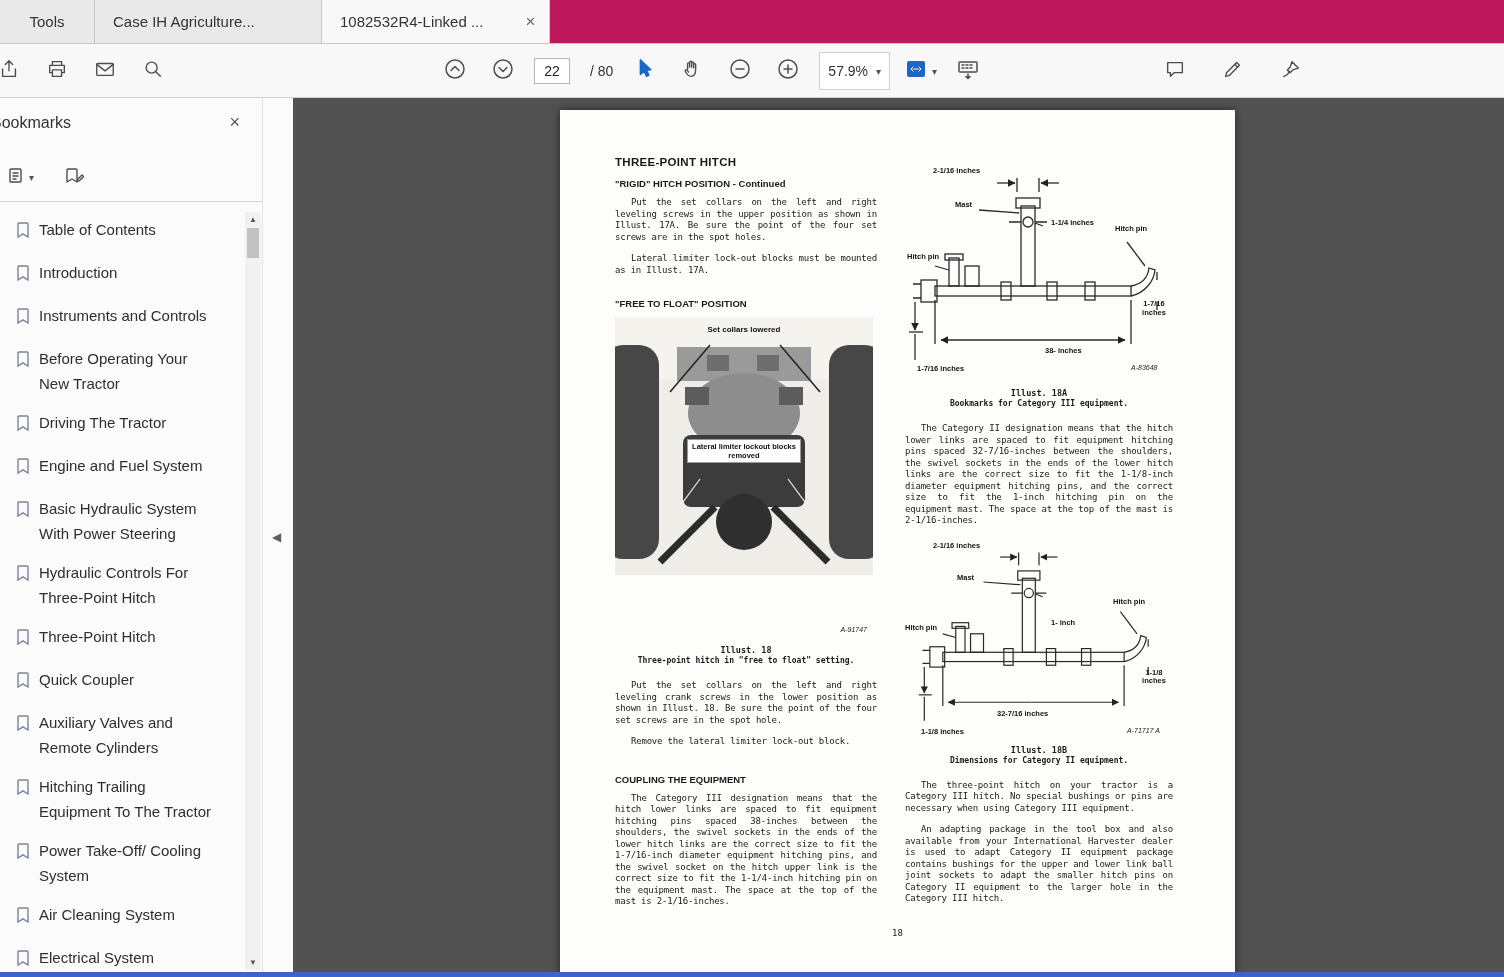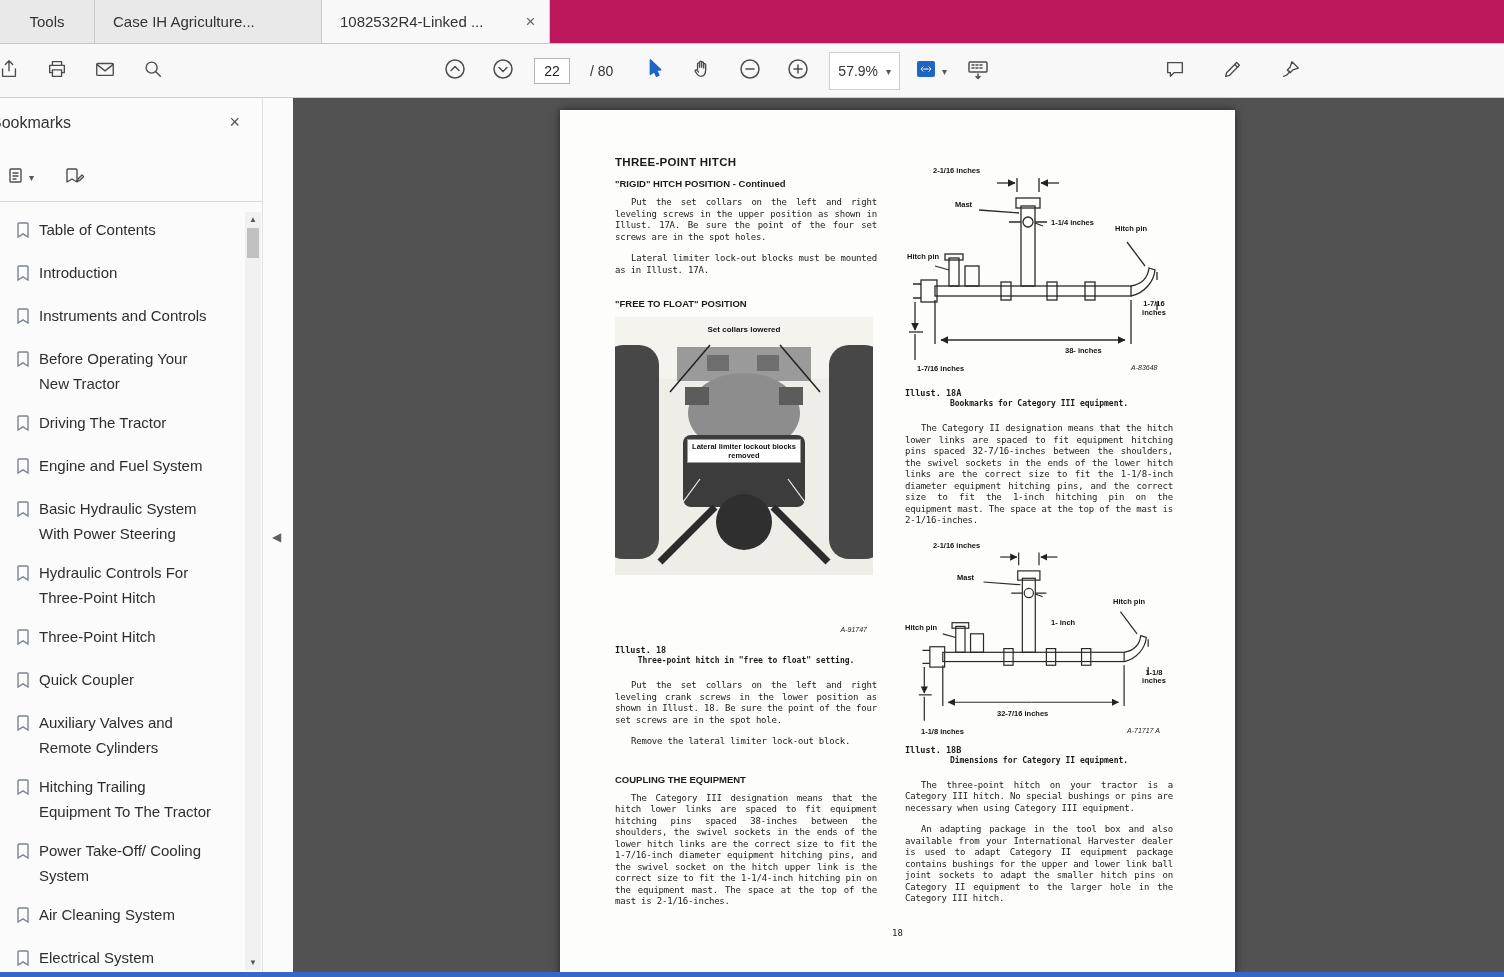--- a/index.html
+++ b/index.html
@@ -21,21 +21,21 @@
   .toolbar { position:absolute; top:44px; left:0; right:0; height:54px; background:#f8f8f8;
              border-bottom:1px solid #cfcfcf; }
   .tgroup { position:absolute; top:0; height:54px; display:flex; align-items:center; }
   .tg-left { left:-8px; gap:14px; }
   .tg-center { left:438px; gap:14px; }
   .tg-right { left:1158px; gap:24px; }
   .ibtn { width:34px; height:34px; display:flex; align-items:center; justify-content:center; }
   .ibtn svg { stroke:#4d4d4d; fill:none; stroke-width:1.5; stroke-linecap:round; stroke-linejoin:round; }
   .page-input { width:36px; height:26px; border:1px solid #b5b5b5; background:#fff;
                 text-align:center; font-size:14px; color:#222; font-family:"Liberation Sans",sans-serif; }
-  .page-total { font-size:14px; color:#333; margin-left:6px; margin-right:10px; }
+  .page-total { font-size:14px; color:#333; margin-left:6px; }
   .zoomctl { display:flex; align-items:center; border:1px solid #cfcfcf; background:#fff;
              height:38px; padding:0 8px; gap:8px; font-size:14px; color:#333; }
   .caret { font-size:10px; color:#555; }
   .fitctl { display:flex; align-items:center; gap:4px; }
 
   
   .sidebar { position:absolute; top:98px; left:0; width:263px; bottom:5px;
              background:#fbfbfb; overflow:hidden; border-right:1px solid #e3e3e3; }
   .sb-header { height:56px; position:relative; }
   .sb-title { position:absolute; left:-9px; top:16px; font-size:16px; color:#333; }
@@ -63,21 +63,21 @@
   .docarea { position:absolute; left:293px; top:98px; right:0; bottom:5px; background:#525252; overflow:hidden; }
   .pdfpage { position:absolute; left:267px; top:12px; width:675px; height:1010px; background:#fdfdfc;
              box-shadow:0 0 8px rgba(0,0,0,.55); color:#1a1a1a; }
   .col-left { position:absolute; left:55px; top:46px; width:262px; }
   .col-right { position:absolute; left:345px; top:50px; width:268px; }
   .h-main { font-size:11.5px; font-weight:bold; letter-spacing:.3px; margin-bottom:10px; }
   .h-sub  { font-size:9.5px; font-weight:bold; margin-bottom:8px; }
   .mt1 { margin-top:22px; } .mt2 { margin-top:26px; }
   .bodytxt { font-family:"DejaVu Sans Mono", monospace; font-size:9px; line-height:11.5px;
              text-align:justify; text-indent:16px; margin-bottom:10px; letter-spacing:-.2px; }
-  .capt { font-family:"DejaVu Sans Mono", monospace; font-weight:bold;
+  .capt { text-align:center; font-family:"DejaVu Sans Mono", monospace; font-weight:bold;
           font-size:8.5px; line-height:11px; }
   .capt2 { text-align:center; font-family:"DejaVu Sans Mono", monospace; font-weight:bold;
            font-size:8px; line-height:10px; margin-bottom:14px; }
   .pagenum { position:absolute; top:818px; left:0; width:675px; text-align:center;
              font-family:"DejaVu Sans Mono", monospace; font-size:9px; }
 
   
   .photo { position:relative; width:258px; height:320px; margin:4px 0 8px 0; }
   .photo-label-top { position:absolute; top:8px; left:0; width:100%; text-align:center;
                      font-size:8px; font-weight:bold; color:#111; }
@@ -474,21 +474,21 @@
       <div class="diagram dg-a">
         <svg class="art" viewBox="0 0 268 200">
             <use href="#hitch-art"></use>
           </svg>
         <span class="dlabel" style="left:28px; top:6px;">2-1/16 inches</span>
         <span class="dlabel" style="left:50px; top:40px;">Mast</span>
         <span class="dlabel" style="left:146px; top:58px;">1-1/4 inches</span>
         <span class="dlabel" style="left:210px; top:64px;">Hitch pin</span>
         <span class="dlabel" style="left:2px; top:92px;">Hitch pin</span>
         <span class="dlabel wrap" style="left:232px; top:140px; width:34px;">1-7/16 inches</span>
-        <span class="dlabel" style="left:112px; top:186px;padding-left:48px;">38- inches</span>
+        <span class="dlabel" style="left:92px; top:186px;padding-left:48px;">38- inches</span>
         <span class="dlabel" style="left:12px; top:204px;">1-7/16 inches</span>
         <span class="dcode" style="left:226px; top:204px;">A-83648</span>
       </div>
       <div class="capt">Illust. 18A</div>
       <div class="capt2">Bookmarks for Category III equipment.</div>
 
       <p class="bodytxt">The Category II designation means that the hitch lower links are spaced to fit equipment hitching pins spaced 32-7/16-inches between the shoulders, the swivel sockets in the ends of the lower hitch links are the correct size to fit the 1-1/8-inch diameter equipment hitching pins, and the correct size to fit the 1-inch hitching pin on the equipment mast. The space at the top of the mast is 2-1/16-inches.</p>
 
       <div class="diagram dg-b">
         <svg class="art" viewBox="0 0 268 200">

